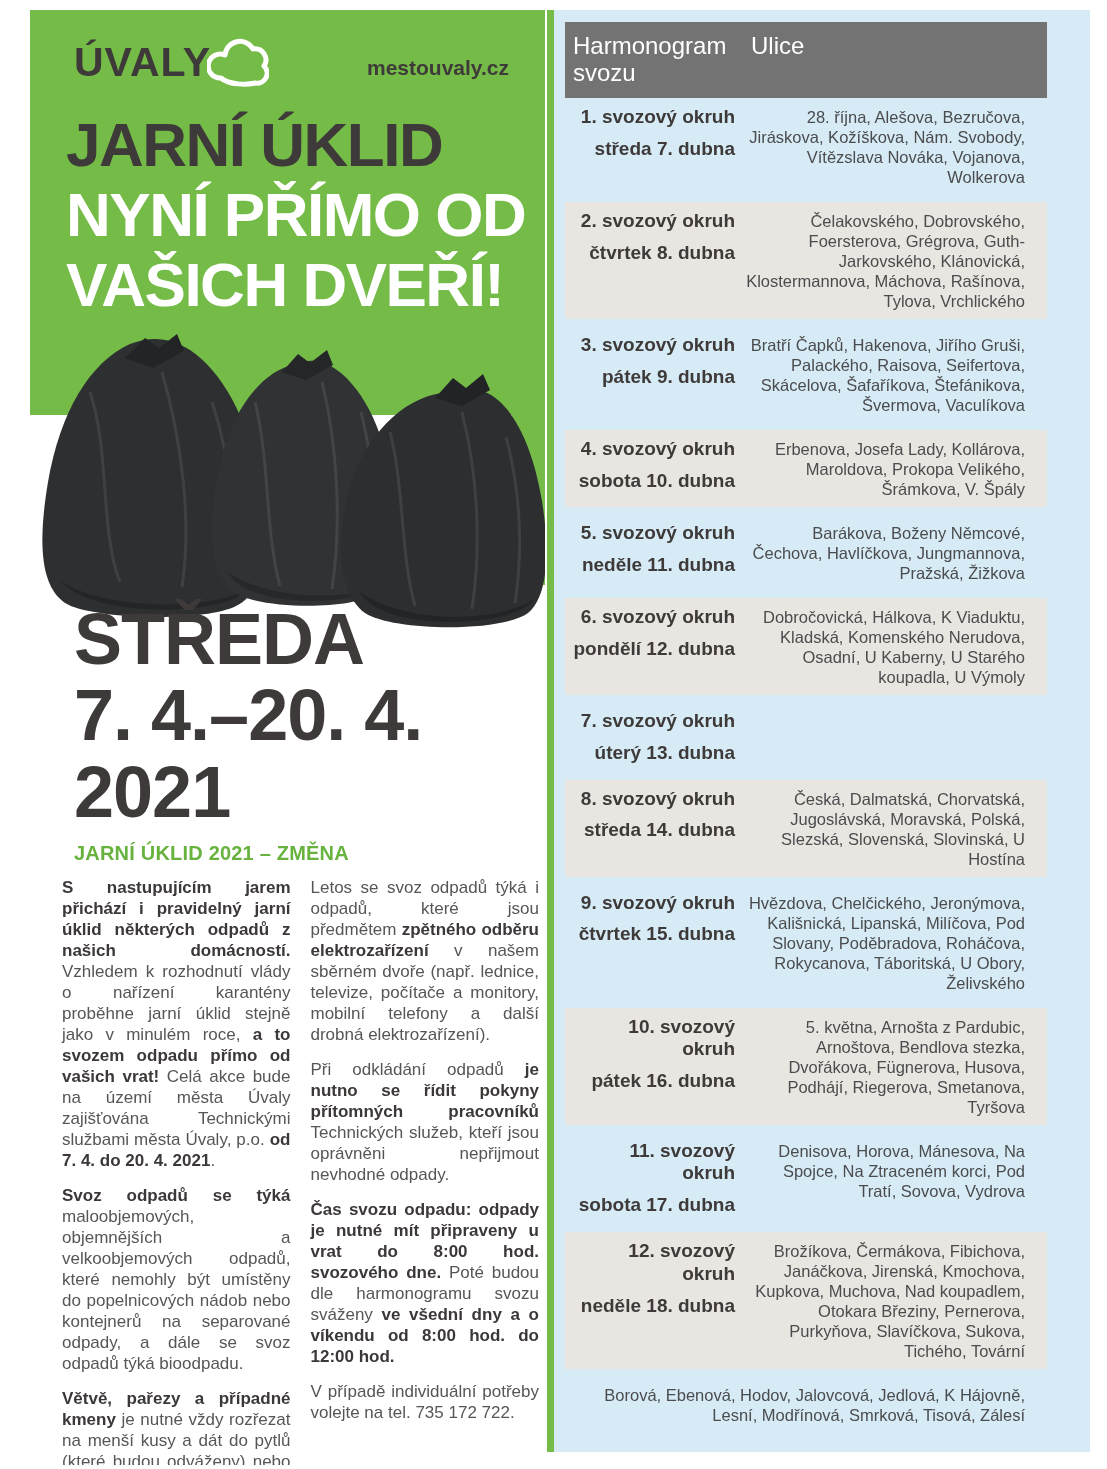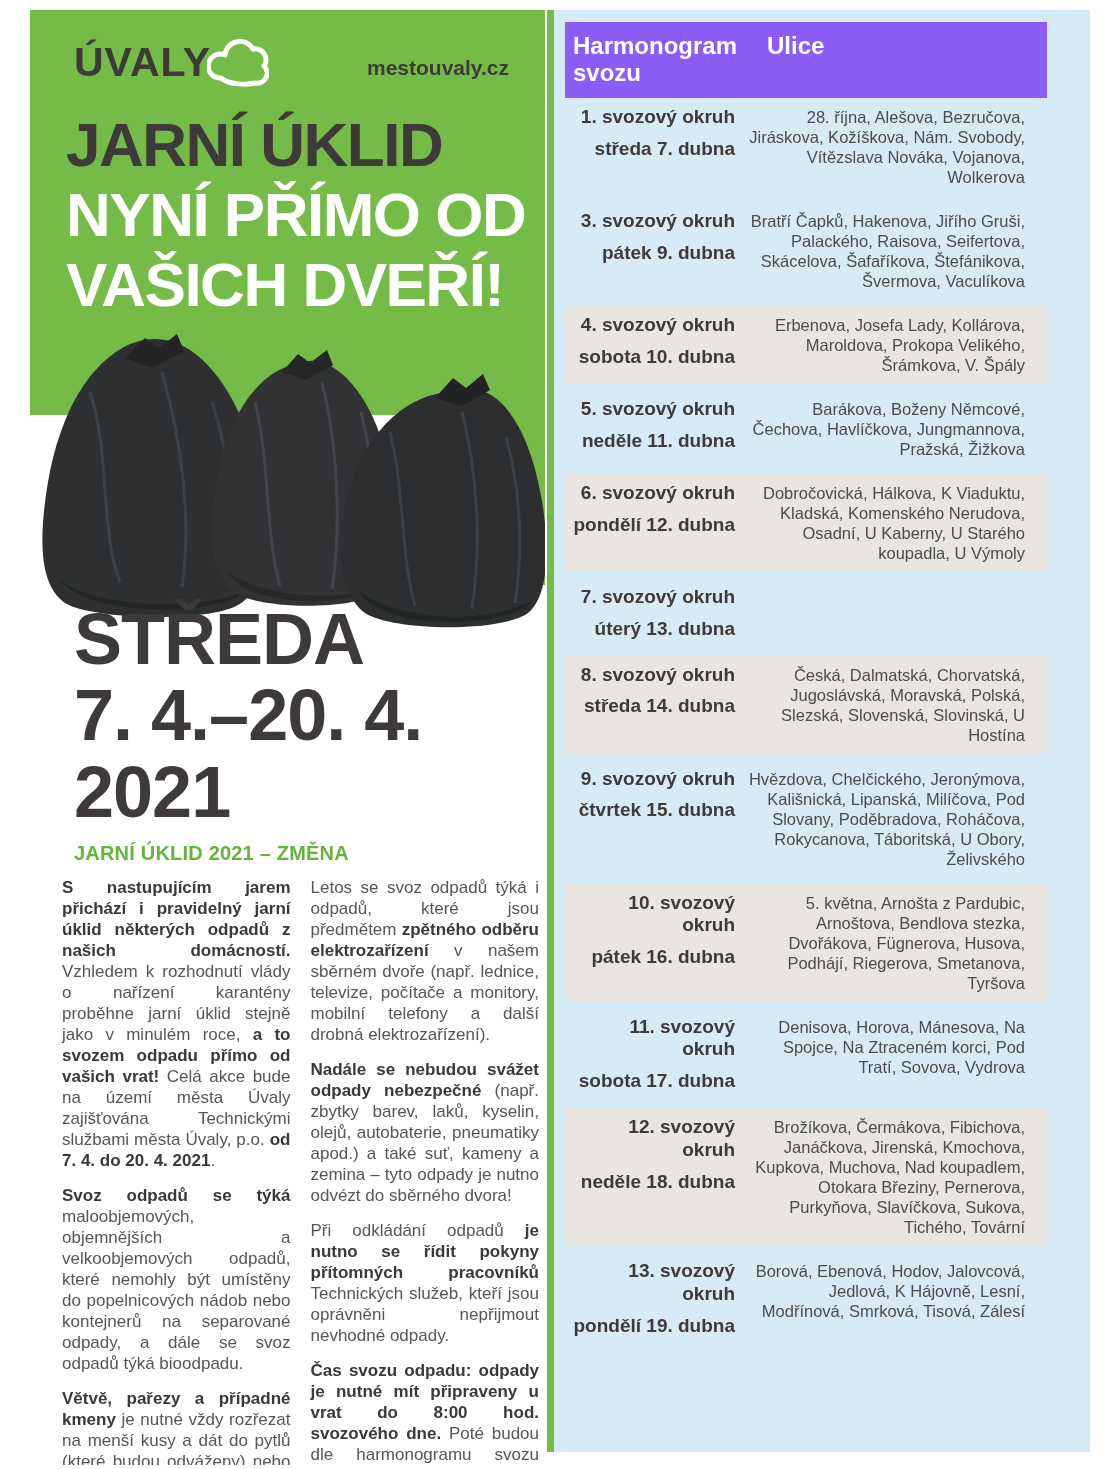--- a/index.html
+++ b/index.html
@@ -22,22 +22,22 @@
   .date-heading{margin:16px 0 0 44px;font-weight:bold;font-size:72px;line-height:1.06;letter-spacing:-1px;color:#3e3a39;}
   .subheading{margin:12px 0 0 44px;font-weight:bold;font-size:20px;color:#67b33e;letter-spacing:.2px;}
   .columns{display:flex;gap:20px;padding:12px 6px 0 32px;}
   .col{flex:1;}
   .para{margin:0 0 14px 0;font-size:17px;line-height:21px;color:#575655;text-align:justify;}
   .para b{color:#3c3837;}
   
   .right-panel{position:absolute;left:547px;top:10px;width:543px;height:1442px;
                background:#d7ebf6;border-left:7px solid #74bb47;box-sizing:border-box;}
   .table{margin:12px 0 0 11px;width:482px;}
-  .thead{display:flex;background:#8b5cf6;color:#ffffff;font-weight:bold;font-size:24px;
-         line-height:27px;padding:10px 0 12px 8px;box-sizing:border-box;gap:16px;}
+  .thead{display:flex;background:#737373;color:#ffffff;font-weight:normal;font-size:24px;
+         line-height:27px;padding:10px 0 12px 8px;box-sizing:border-box;}
   .th-col1{width:170px;}
   .th-col2{flex:1;padding-left:8px;}
   .row{display:flex;margin-bottom:7px;padding:8px 0;text-align:right;}
   .row.shaded{background:#e9e6e1;}
   .cell-label{width:170px;padding-left:8px;box-sizing:border-box;font-weight:bold;
               font-size:19px;line-height:1.2;color:#3e3a39;}
   .cell-label .day{margin-top:9px;}
   .cell-streets{flex:1;padding:1px 22px 0 8px;font-size:16.5px;line-height:20px;color:#4b4c4e;}
 </style>
 </head>
@@ -90,21 +90,20 @@
       </div>
       <div class="subheading">JARNÍ ÚKLID 2021 – ZMĚNA</div>
       <div class="columns">
         <div class="col">
             <p class="para"><b>S nastupujícím jarem přichází i pravidelný jarní úklid některých odpadů z našich domácností.</b><span> Vzhledem k rozhodnutí vlády o nařízení karantény proběhne jarní úklid stejně jako v minulém roce, </span><b>a to svozem odpadu přímo od vašich vrat!</b><span> Celá akce bude na území města Úvaly zajišťována Technickými službami města Úvaly, p.o. </span><b>od 7. 4. do 20. 4. 2021</b><span>.</span></p>
             <p class="para"><b>Svoz odpadů se týká</b><span> maloobjemových, objemnějších a velkoobjemových odpadů, které nemohly být umístěny do popelnicových nádob nebo kontejnerů na separované odpady, a dále se svoz odpadů týká bioodpadu.</span></p>
             <p class="para"><b>Větvě, pařezy a případné kmeny</b><span> je nutné vždy rozřezat na menší kusy a dát do pytlů (které budou odváženy) nebo do nádob (koše, přepravky apod., které budou vysypány a zanechány u Vašich vrat)!</span></p>
           </div>
         <div class="col">
             <p class="para"><span>Letos se svoz odpadů týká i odpadů, které jsou předmětem </span><b>zpětného odběru elektrozařízení</b><span> v našem sběrném dvoře (např. lednice, televize, počítače a monitory, mobilní telefony a další drobná elektrozařízení).</span></p>
-            <p class="para"><b>Nadále se nebudou svážet odpady nebezpečné</b><span> (např. zbytky barev, laků, kyselin, olejů, autobaterie, pneumatiky apod.) a také suť, kameny a zemina – tyto odpady je nutno odvézt do sběrného dvora!</span></p>
             <p class="para"><span>Při odkládání odpadů </span><b>je nutno se řídit pokyny přítomných pracovníků</b><span> Technických služeb, kteří jsou oprávněni nepřijmout nevhodné odpady.</span></p>
             <p class="para"><b>Čas svozu odpadu: odpady je nutné mít připraveny u vrat do 8:00 hod. svozového dne.</b><span> Poté budou dle harmonogramu svozu sváženy </span><b>ve všední dny a o víkendu od 8:00 hod. do 12:00 hod.</b></p>
             <p class="para"><span>V případě individuální potřeby volejte na tel. 735 172 722.</span></p>
           </div>
       </div>
     </div>
   </div>
 
   <div class="right-panel">
     <div class="table">
@@ -113,20 +112,27 @@
         <div class="th-col2">Ulice</div>
       </div>
       <div>
           <div class="row">
             <div class="cell-label">
               <div>1. svozový okruh</div>
               <div class="day">středa 7. dubna</div>
             </div>
             <div class="cell-streets">28. října, Alešova, Bezručova, Jiráskova, Kožíškova, Nám. Svobody, Vítězslava Nováka, Vojanova, Wolkerova</div>
           </div>
+          <div class="row shaded">
+            <div class="cell-label">
+              <div>2. svozový okruh</div>
+              <div class="day">čtvrtek 8. dubna</div>
+            </div>
+            <div class="cell-streets">Čelakovského, Dobrovského, Foersterova, Grégrova, Guth-Jarkovského, Klánovická, Klostermannova, Máchova, Rašínova, Tylova, Vrchlického</div>
+          </div>
           <div class="row">
             <div class="cell-label">
               <div>3. svozový okruh</div>
               <div class="day">pátek 9. dubna</div>
             </div>
             <div class="cell-streets">Bratří Čapků, Hakenova, Jiřího Gruši, Palackého, Raisova, Seifertova, Skácelova, Šafaříkova, Štefánikova, Švermova, Vaculíkova</div>
           </div>
           <div class="row shaded">
             <div class="cell-label">
               <div>4. svozový okruh</div>
@@ -183,23 +189,19 @@
             <div class="cell-streets">Denisova, Horova, Mánesova, Na Spojce, Na Ztraceném korci, Pod Tratí, Sovova, Vydrova</div>
           </div>
           <div class="row shaded">
             <div class="cell-label">
               <div>12. svozový okruh</div>
               <div class="day">neděle 18. dubna</div>
             </div>
             <div class="cell-streets">Brožíkova, Čermákova, Fibichova, Janáčkova, Jirenská, Kmochova, Kupkova, Muchova, Nad koupadlem, Otokara Březiny, Pernerova, Purkyňova, Slavíčkova, Sukova, Tichého, Tovární</div>
           </div>
           <div class="row">
-            <div class="cell-label">
-              <div>13. svozový okruh</div>
-              <div class="day">pondělí 19. dubna</div>
-            </div>
             <div class="cell-streets">Borová, Ebenová, Hodov, Jalovcová, Jedlová, K Hájovně, Lesní, Modřínová, Smrková, Tisová, Zálesí</div>
           </div>
         </div>
     </div>
   </div>
 
 </div>
 
 </body></html>

